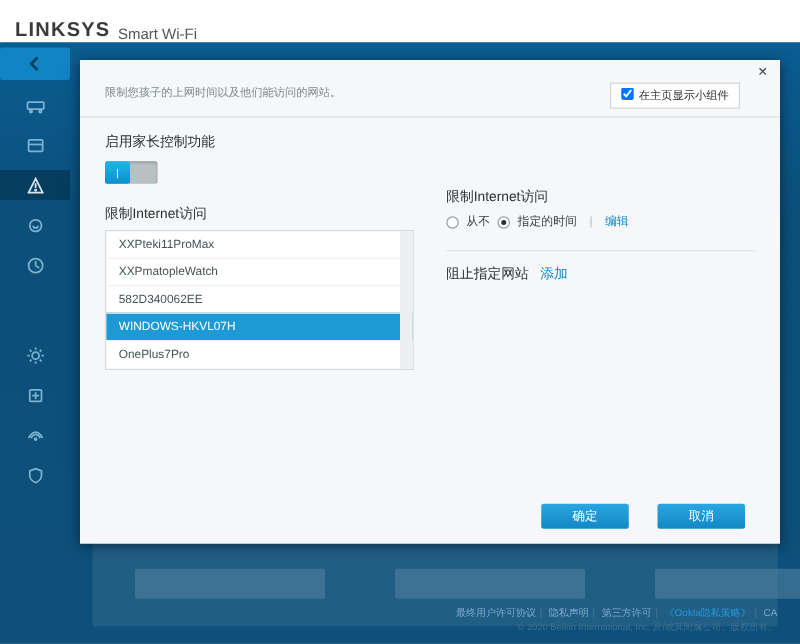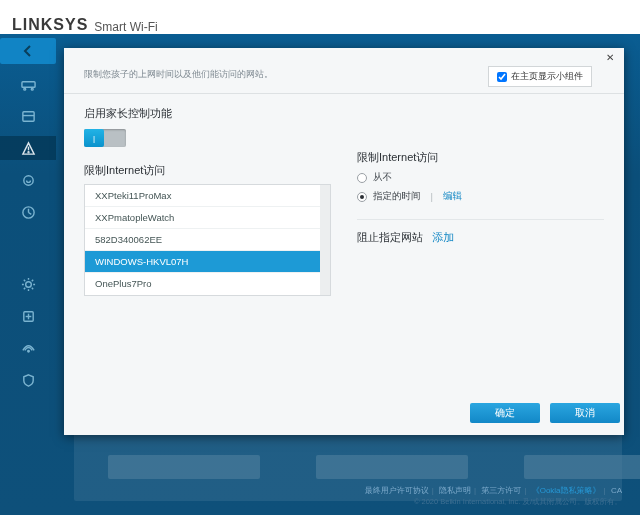--- a/index.html
+++ b/index.html
@@ -18,43 +18,43 @@
   .rail-ico{width:56px;height:24px;display:flex;align-items:center;justify-content:center;opacity:.85}
   .rail-ico svg{width:15px;height:15px;stroke:#8ec5df;fill:none;stroke-width:1.5}
   .rail-ico.active{background:#043a5a}
   .rail-ico.active svg{stroke:#fff}
   .rail-gap{height:32px}
   .modal{position:absolute;left:64px;right:16px;top:14px;bottom:80px;background:#f5f7f8;box-shadow:0 2px 10px rgba(0,0,0,.5);display:flex;flex-direction:column}
   .modal-close{position:absolute;right:6px;top:4px;width:12px;height:12px;color:#444;font-size:10px;cursor:pointer}
   .modal-head{padding:14px 20px 12px}
   .title{font-size:20px;color:#2d7db0;font-weight:normal}
   .subtitle{font-size:9px;color:#7e8991;margin-top:6px}
-  .show-widget{position:absolute;right:32px;top:18px;background:#fff;border:1px solid #d2d6d8;padding:3px 8px;font-size:9px;color:#333;display:flex;align-items:center;gap:4px}
+  .show-widget{position:absolute;right:32px;top:18px;background:#fff;border:1px solid #d2d6d8;padding:3px 8px;font-size:9px;color:#333;display:flex;gap:4px}
   .show-widget input{width:10px;height:10px}
   .hr{height:1px;background:#dde1e3}
   .body{padding:12px 20px 16px;display:flex;gap:26px;flex:1}
   .col{flex:1;font-size:10px;color:#3a4146}
   .enable-label{font-size:11px;color:#2a2f34}
   .toggle{margin-top:8px;width:42px;height:18px;background:#b9c0c4;border-radius:2px;position:relative;box-shadow:inset 0 1px 2px rgba(0,0,0,.25)}
   .toggle-knob{position:absolute;left:0;top:0;width:20px;height:18px;background:linear-gradient(#22b3e6,#0a92cc);border-radius:2px;display:flex;align-items:center;justify-content:center;color:#fff;font-size:8px}
   .sec-title{font-size:11px;color:#2a2f34;margin-top:16px;margin-bottom:6px}
   .device-list{background:#fff;border:1px solid #d6dadd;height:112px;overflow:hidden;position:relative}
   .device-list .scroll{position:absolute;right:0;top:0;bottom:0;width:10px;background:#eceeef}
   .device-item{padding:5px 10px;font-size:9.5px;color:#455;border-top:1px solid #eef1f2}
   .device-item:first-child{border-top:none}
   .device-item.sel{background:#1d9ad6;color:#fff}
   .col2 .sec-title:first-child{margin-top:44px}
-  .radio-group{display:flex;flex-direction:column;gap:6px;margin-top:4px;margin-bottom:16px}
+  .radio-group{display:flex;flex-direction:row;gap:6px;margin-top:4px;margin-bottom:16px}
   .radio-row{display:flex;align-items:center;gap:6px;font-size:9.5px;color:#3d4349}
   .radio{width:10px;height:10px;border:1px solid #9aa0a5;border-radius:50%;display:inline-flex;align-items:center;justify-content:center;background:#fff}
   .radio.on::after{content:"";width:4px;height:4px;background:#2a2f34;border-radius:50%}
   .divider{color:#b5bbbf;margin:0 4px}
   .link{color:#1689c5;cursor:pointer}
   .hr2{height:1px;background:#e3e7e9;margin:6px 0 10px}
-  .footer-btns{position:absolute;right:4px;bottom:12px;display:flex;gap:10px}
+  .footer-btns{position:absolute;right:28px;bottom:12px;display:flex;gap:23px}
   .btn{width:70px;height:20px;border:none;border-radius:2px;background:linear-gradient(#2aa6e0,#1288c7);color:#fff;font-size:10px;cursor:pointer}
   .cards{position:absolute;left:108px;bottom:36px;display:flex;gap:56px}
   .card{width:152px;height:24px;background:rgba(80,128,158,.6);border-radius:2px}
   .footer-links{position:absolute;right:18px;bottom:8px;font-size:8px;color:#7daacb;text-align:right;line-height:1.4}
   .footer-links .sep{margin:0 3px;color:#4a7a9a}
   .footer-links a{color:#2698d6}
   .copy{color:#3e6f92;font-size:7.5px}
 </style>
 </head>
 <body>

